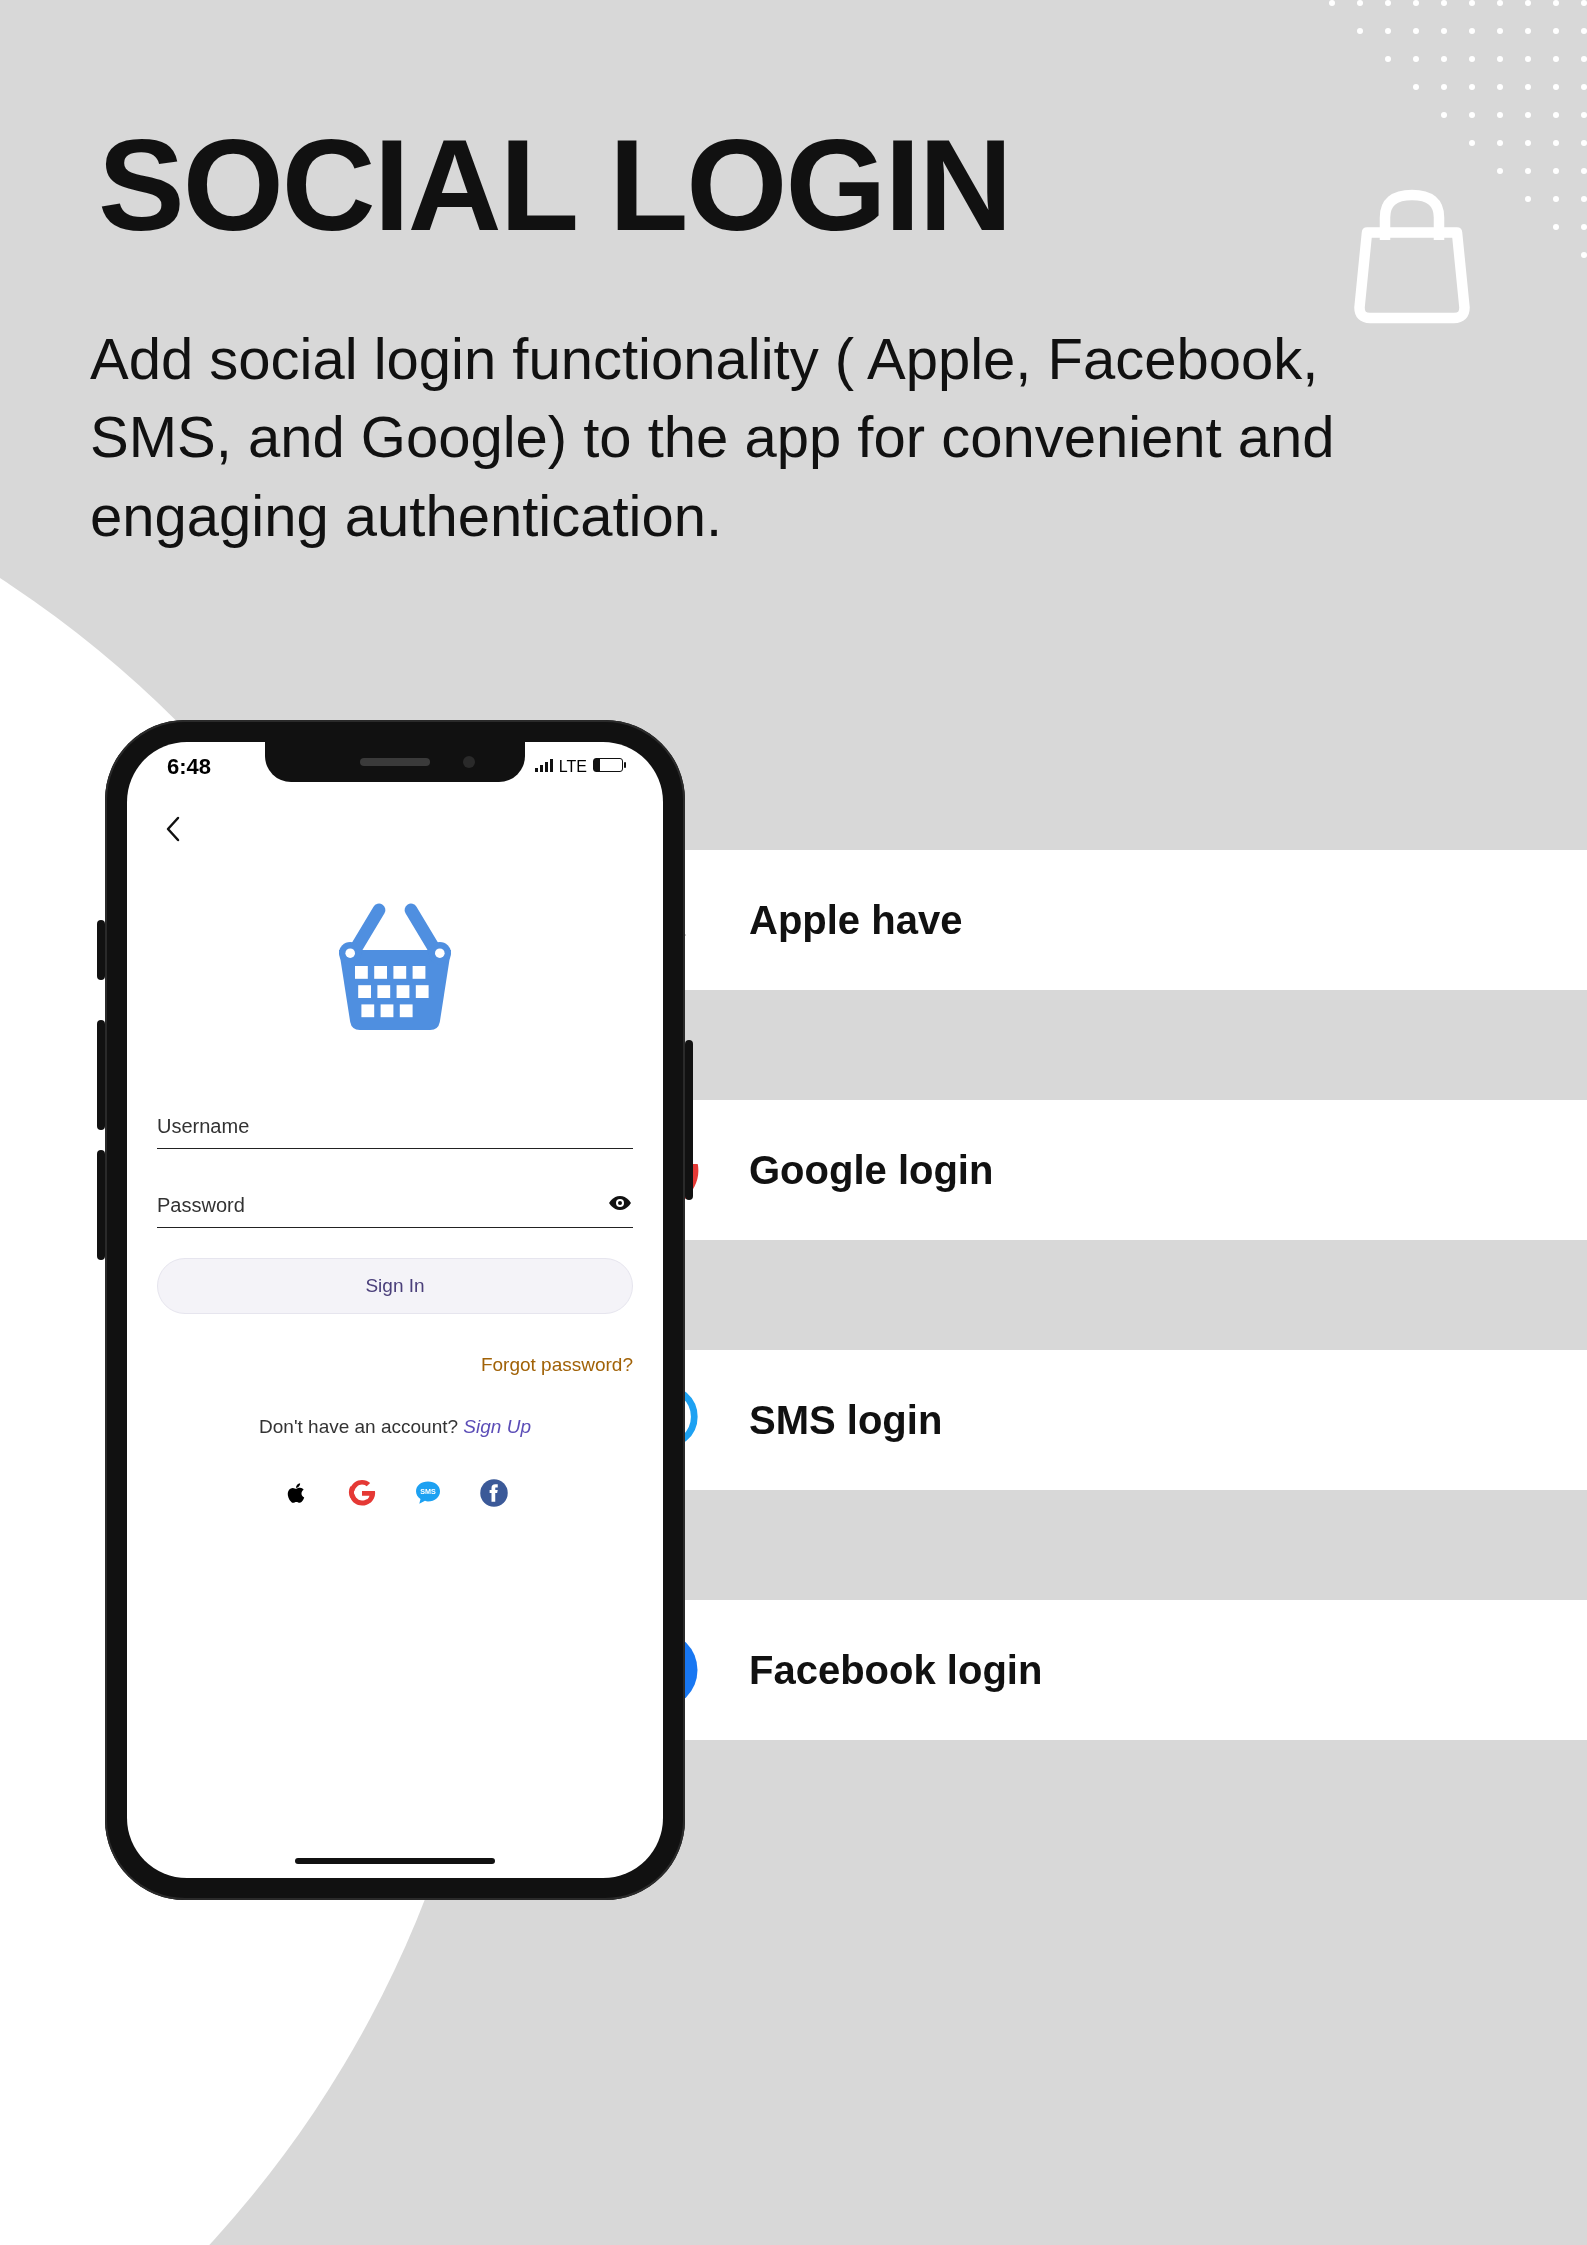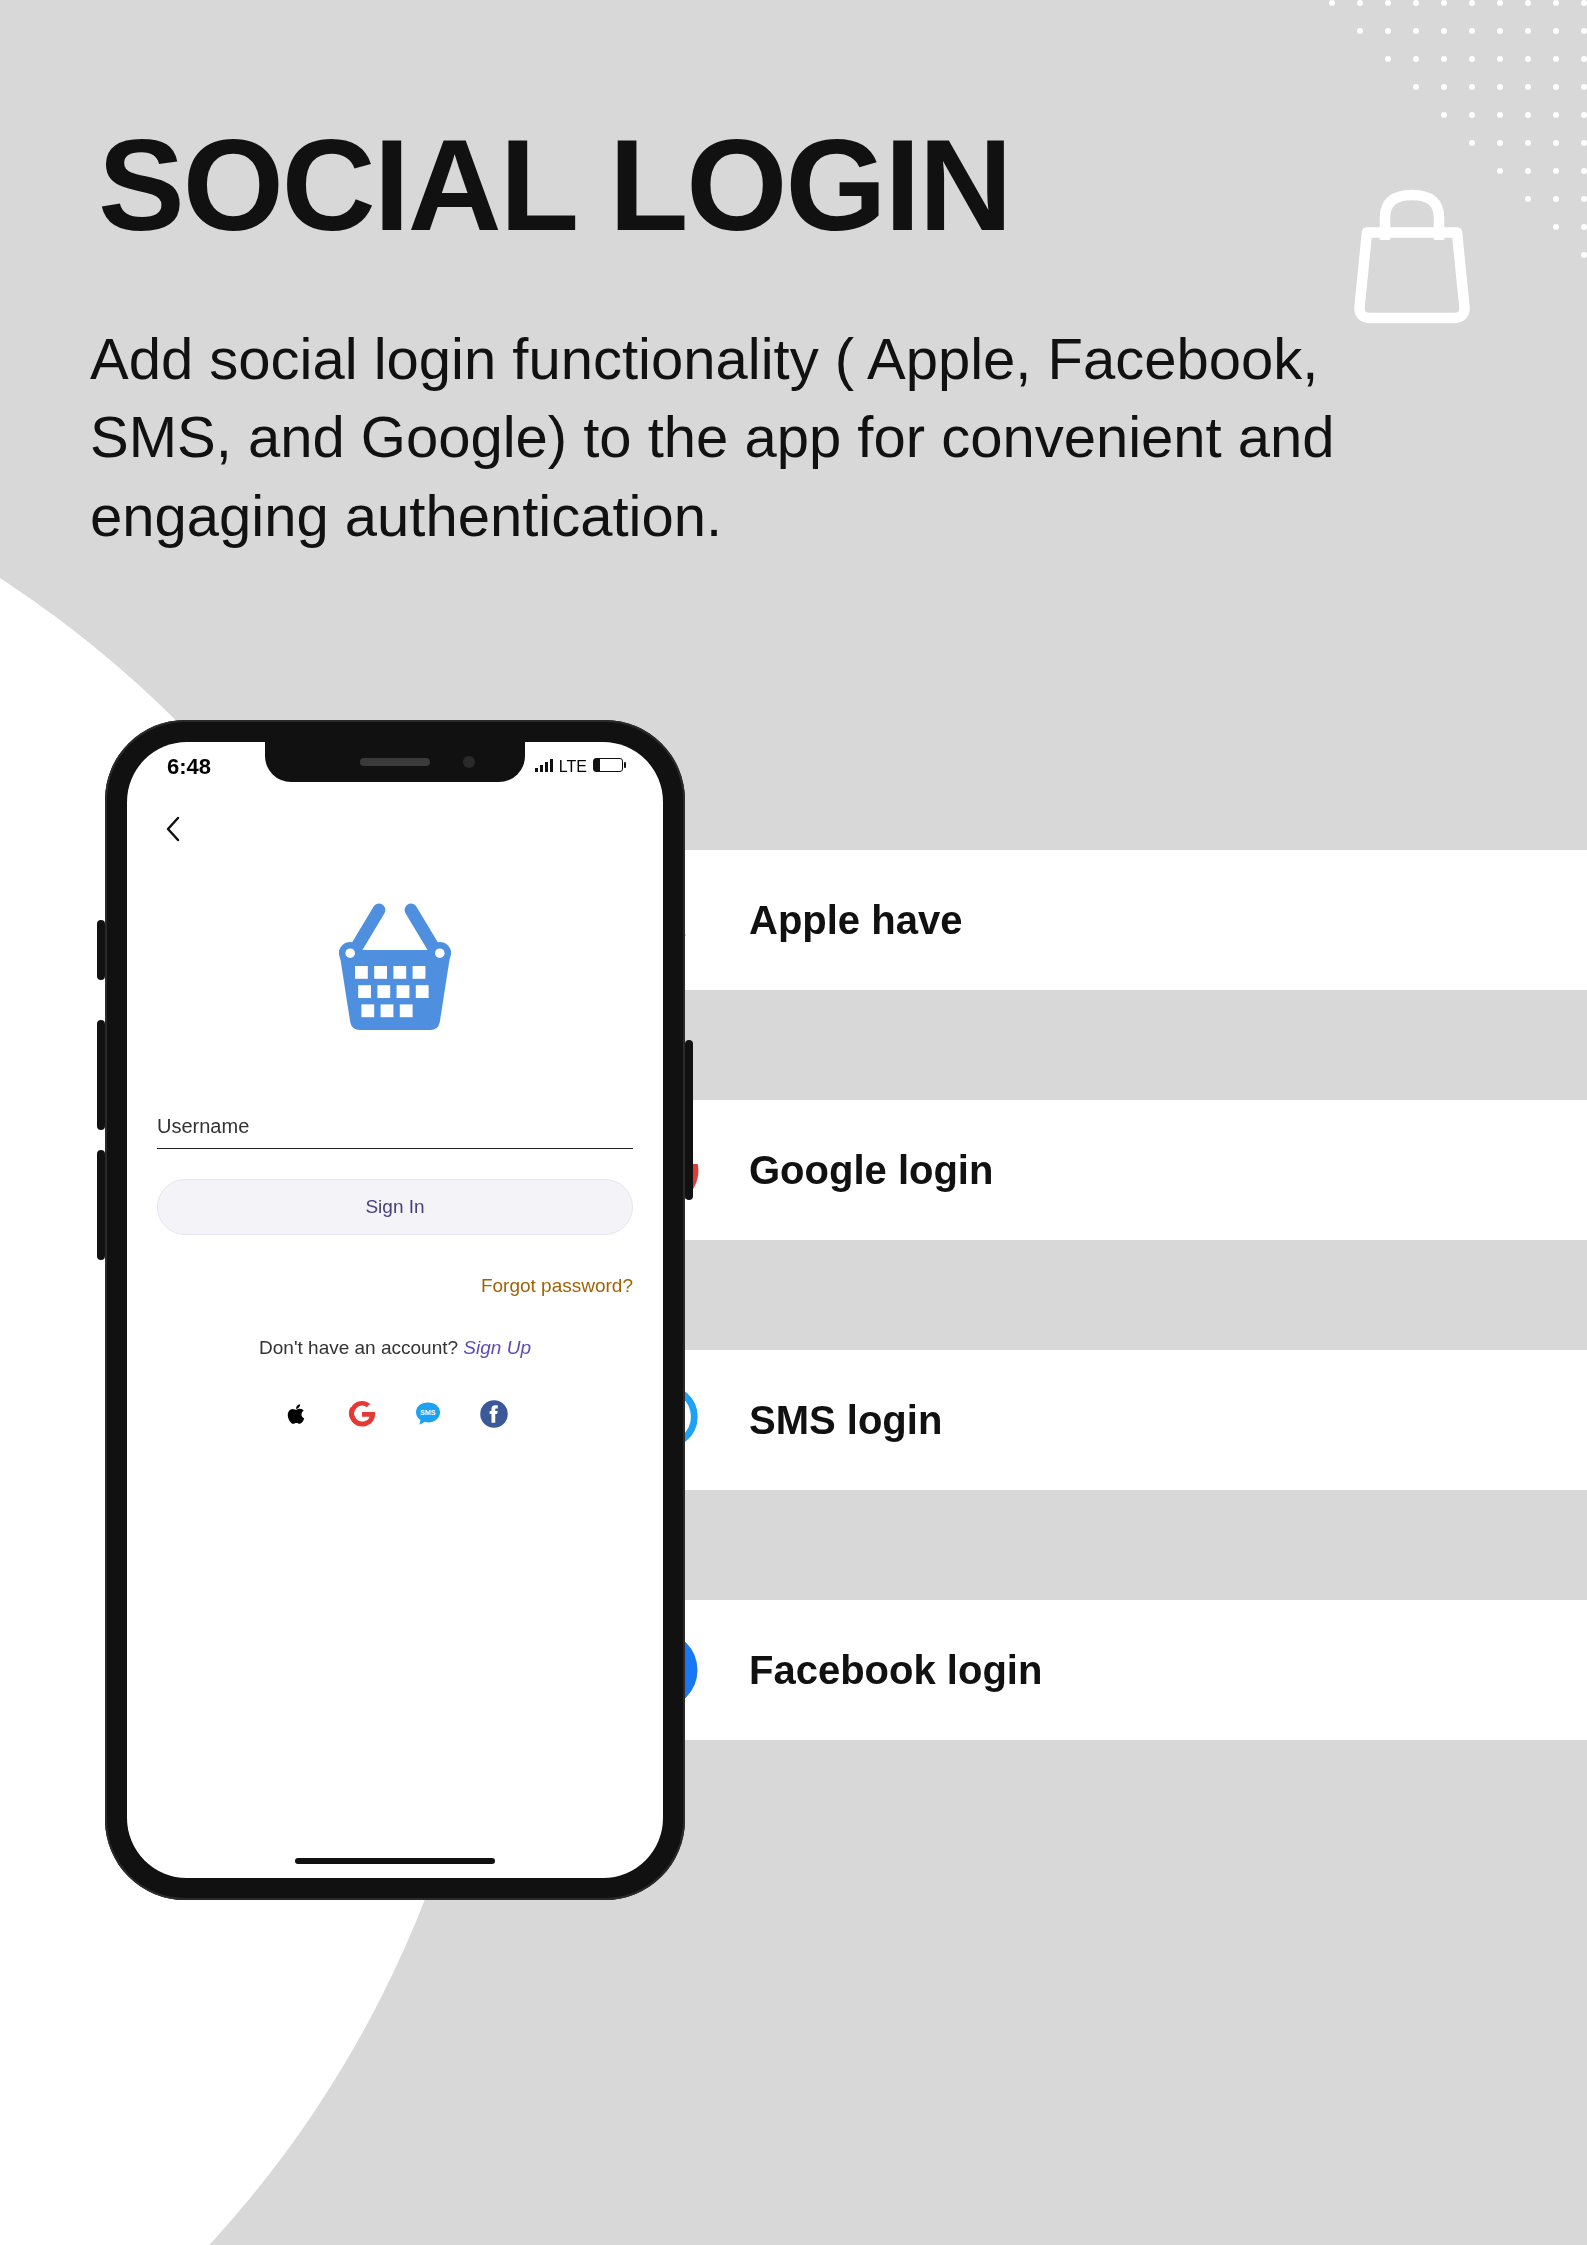--- a/index.html
+++ b/index.html
@@ -371,20 +371,30 @@
           <path d="M75 35 L60 10" stroke="#4F8FE0" stroke-width="8" stroke-linecap="round"></path>
           <circle cx="22" cy="37" r="7" fill="#4F8FE0"></circle>
             <circle cx="22" cy="37" r="3" fill="#fff"></circle>
           <circle cx="78" cy="37" r="7" fill="#4F8FE0"></circle>
             <circle cx="78" cy="37" r="3" fill="#fff"></circle>
         </svg>
       </div>
       <div class="form-field">
         <span class="form-label">Username</span>
       </div>
+      <div class="form-field">
+        <span class="form-label">Password</span>
+        <span>
+          <svg width="26" height="20" viewBox="0 0 26 20">
+              <path d="M13 3 C6 3 2 10 2 10 S6 17 13 17 S24 10 24 10 S20 3 13 3 Z" fill="#111"></path>
+              <circle cx="13" cy="10" r="4" fill="#fff"></circle>
+              <circle cx="13" cy="10" r="2" fill="#111"></circle>
+            </svg>
+        </span>
+      </div>
       <div class="signin-btn">
         <span>Sign In</span>
       </div>
       <div class="forgot">Forgot password?</div>
       <div class="signup-line">
         <span>Don't have an account?  </span><span class="signup-link">Sign Up</span>
       </div>
       <div class="social-row">
         <div class="social-mini">
           <svg viewBox="0 0 24 24" width="26" height="26" fill="#000">

